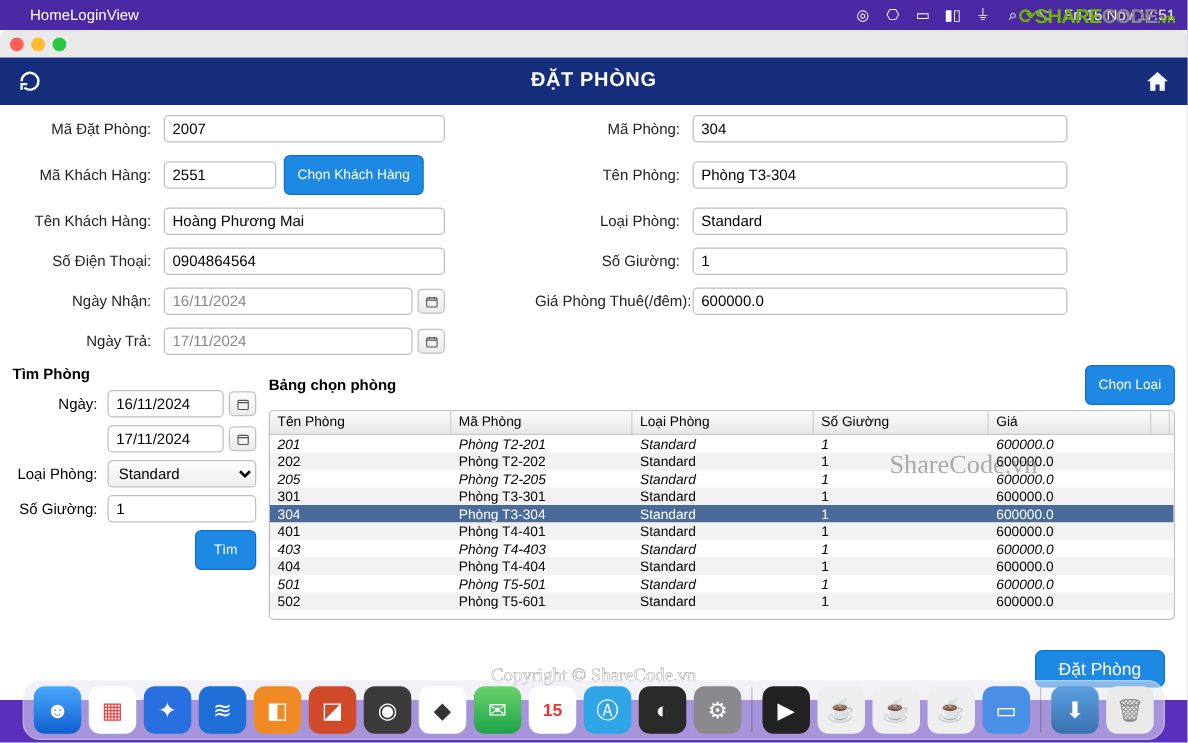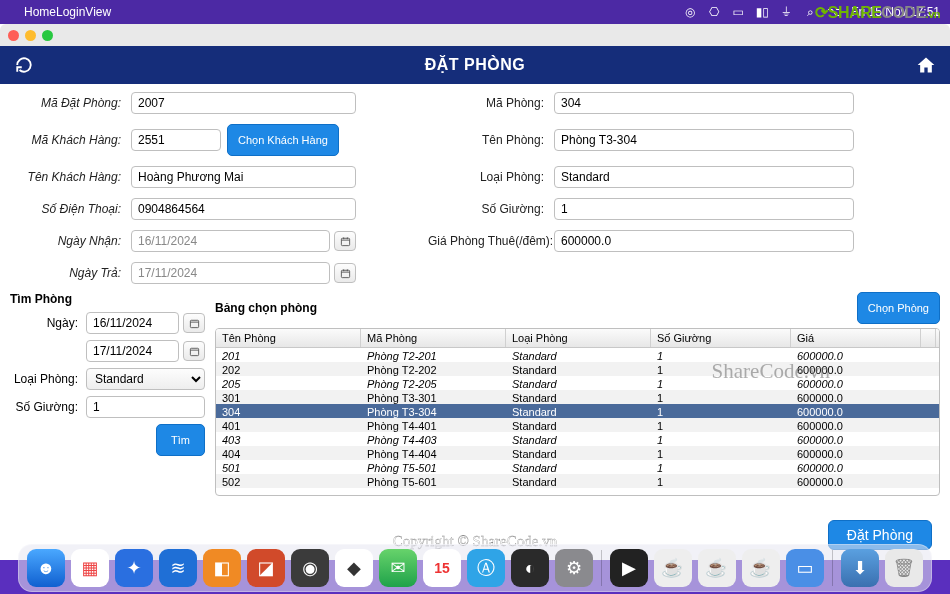--- a/index.html
+++ b/index.html
@@ -19,21 +19,21 @@
 .tl-r { background: #fe5f57; } .tl-y { background: #febc2e; } .tl-g { background: #28c840; }
 
 .appheader { background: #152d7a; height: 38px; display: flex; align-items: center; justify-content: space-between; padding: 0 14px; color: #fff; }
 .appheader .title { font-size: 16px; font-weight: 700; letter-spacing: .5px; }
 .appheader .icon { width: 20px; height: 20px; display: flex; align-items: center; justify-content: center; cursor: pointer; }
 
 .page { position: absolute; top: 60px; left: 0; right: 0; bottom: 0; background: #fff; padding: 8px 10px 0 10px; }
 
 
 .formgrid { display: grid; grid-template-columns: 115px 225px 60px 120px 300px; column-gap: 6px; row-gap: 10px; align-items: center; font-size: 12px; color: #222; }
-.formgrid .lbl { text-align: right; padding-right: 4px; font-style: italic; }
+.formgrid .lbl { text-align: right; padding-right: 4px; }
 .formgrid .lbl2 { text-align: right; padding-right: 4px; }
 input.tf { width: 100%; height: 22px; border: 1px solid #bfbfbf; border-radius: 4px; padding: 0 6px; font-size: 12px; background: #fff; }
 input.tf.readonly { color: #888; background: #fff; }
 .dateinp { display: flex; align-items: center; gap: 4px; }
 .dateinp input { flex: 1; }
 .datebtn { width: 22px; height: 20px; border: 1px solid #bfbfbf; border-radius: 4px; background: linear-gradient(#fdfdfd,#eaeaea); display: flex; align-items: center; justify-content: center; cursor: pointer; }
 .datebtn svg { width: 11px; height: 11px; }
 
 .btn-blue { height: 32px; padding: 0 10px; font-size: 11px; color: #fff; background: #1e88e5; border: 1px solid #0e6fc7; border-radius: 5px; cursor: pointer; }
 .btn-blue.big { height: 30px; padding: 0 18px; font-size: 14px; border-radius: 6px; }
@@ -210,21 +210,21 @@
           <input class="tf" value="1" style="">
         </div>
         <div class="btnrow">
             <button class="btn-blue" style="padding:0 14px">Tìm</button>
           </div>
       </div>
 
       <div class="tablewrap">
         <div class="tablehead">
           <div class="tabletitle">Bảng chọn phòng</div>
-          <button class="btn-blue choose">Chọn Phòng</button>
+          <button class="btn-blue choose">Chọn Loại</button>
         </div>
         <div class="grid">
           <div class="ghead">
             <div>Tên Phòng</div>
             <div>Mã Phòng</div>
             <div>Loại Phòng</div>
             <div>Số Giường</div>
             <div>Giá</div>
             <div></div>
           </div>

